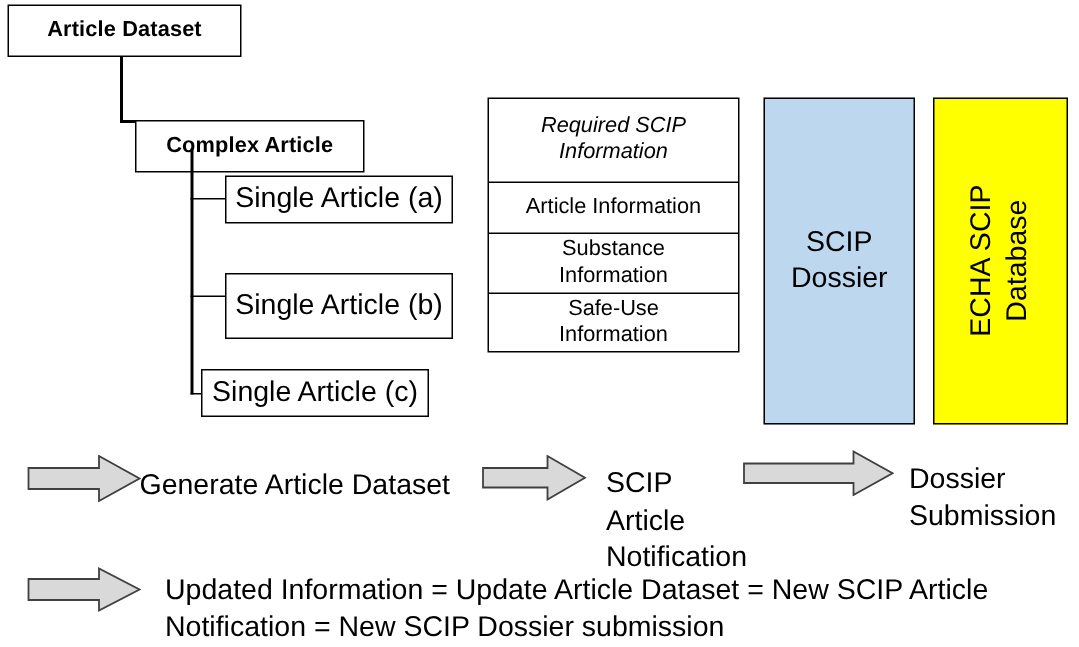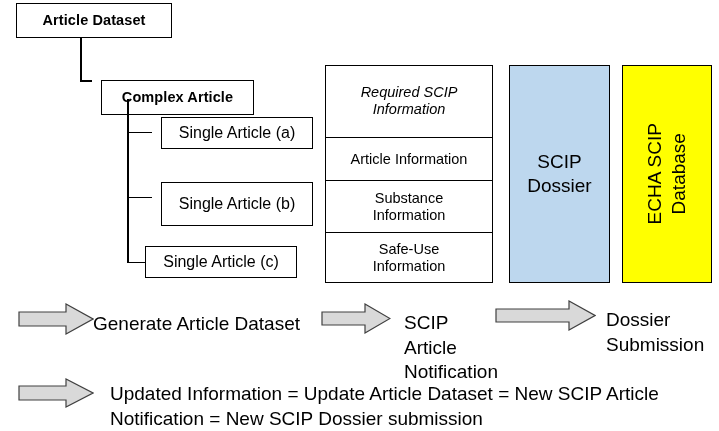--- a/index.html
+++ b/index.html
@@ -9,24 +9,24 @@
     color:#000000;
     -webkit-font-smoothing:antialiased;
   }
   .canvas{position:absolute;left:0;top:0;width:719px;height:431px;}
 
   
   .box{
     position:absolute;box-sizing:border-box;
     border:1px solid #000000;background:#ffffff;
     display:flex;align-items:center;justify-content:center;
-    text-align:center;line-height:1.12;margin-left:11px;
+    text-align:center;line-height:1.12;
   }
   .box-bold{font-weight:bold;font-size:14.5px;letter-spacing:.1px;}
-  .box-plain{font-size:16px;text-align:right;}
+  .box-plain{font-size:19px;text-align:right;}
 
   
   #article-dataset{left:5px;top:3px;width:156px;height:35px;}
   #complex-article{left:90px;top:80px;width:153px;height:35px;}
   #single-a{left:150px;top:117px;width:152px;height:32px;}
   #single-b{left:150px;top:182px;width:152px;height:44px;}
   #single-c{left:134px;top:246px;width:152px;height:32px;}
 
   
   .ln{position:absolute;background:#000000;}
@@ -34,21 +34,21 @@
   #ln-ad-v{left:80px;top:38px;width:2px;height:44px;}
   #ln-ad-h{left:80px;top:80px;width:12px;height:2px;}
   
   #ln-ca-v{left:127px;top:99px;width:2px;height:164px;}
   #ln-sa-a{left:127px;top:132px;width:25px;height:1.4px;}
   #ln-sa-b{left:127px;top:197px;width:25px;height:1.4px;}
   #ln-sa-c{left:127px;top:262px;width:25px;height:1.4px;}
 
   
   #scip-table{
-    position:absolute;left:325px;top:65px;width:168px;height:218px;
+    position:absolute;left:325px;top:65px;width:168px;height:170px;
     box-sizing:border-box;border:1px solid #000000;background:#ffffff;
     display:flex;flex-direction:column;
   }
   #scip-table .trow{
     box-sizing:border-box;
     display:flex;align-items:center;justify-content:center;
     text-align:center;font-size:14.5px;line-height:1.18;
     border-bottom:1px solid #000000;
     padding:0 4px;
   }

